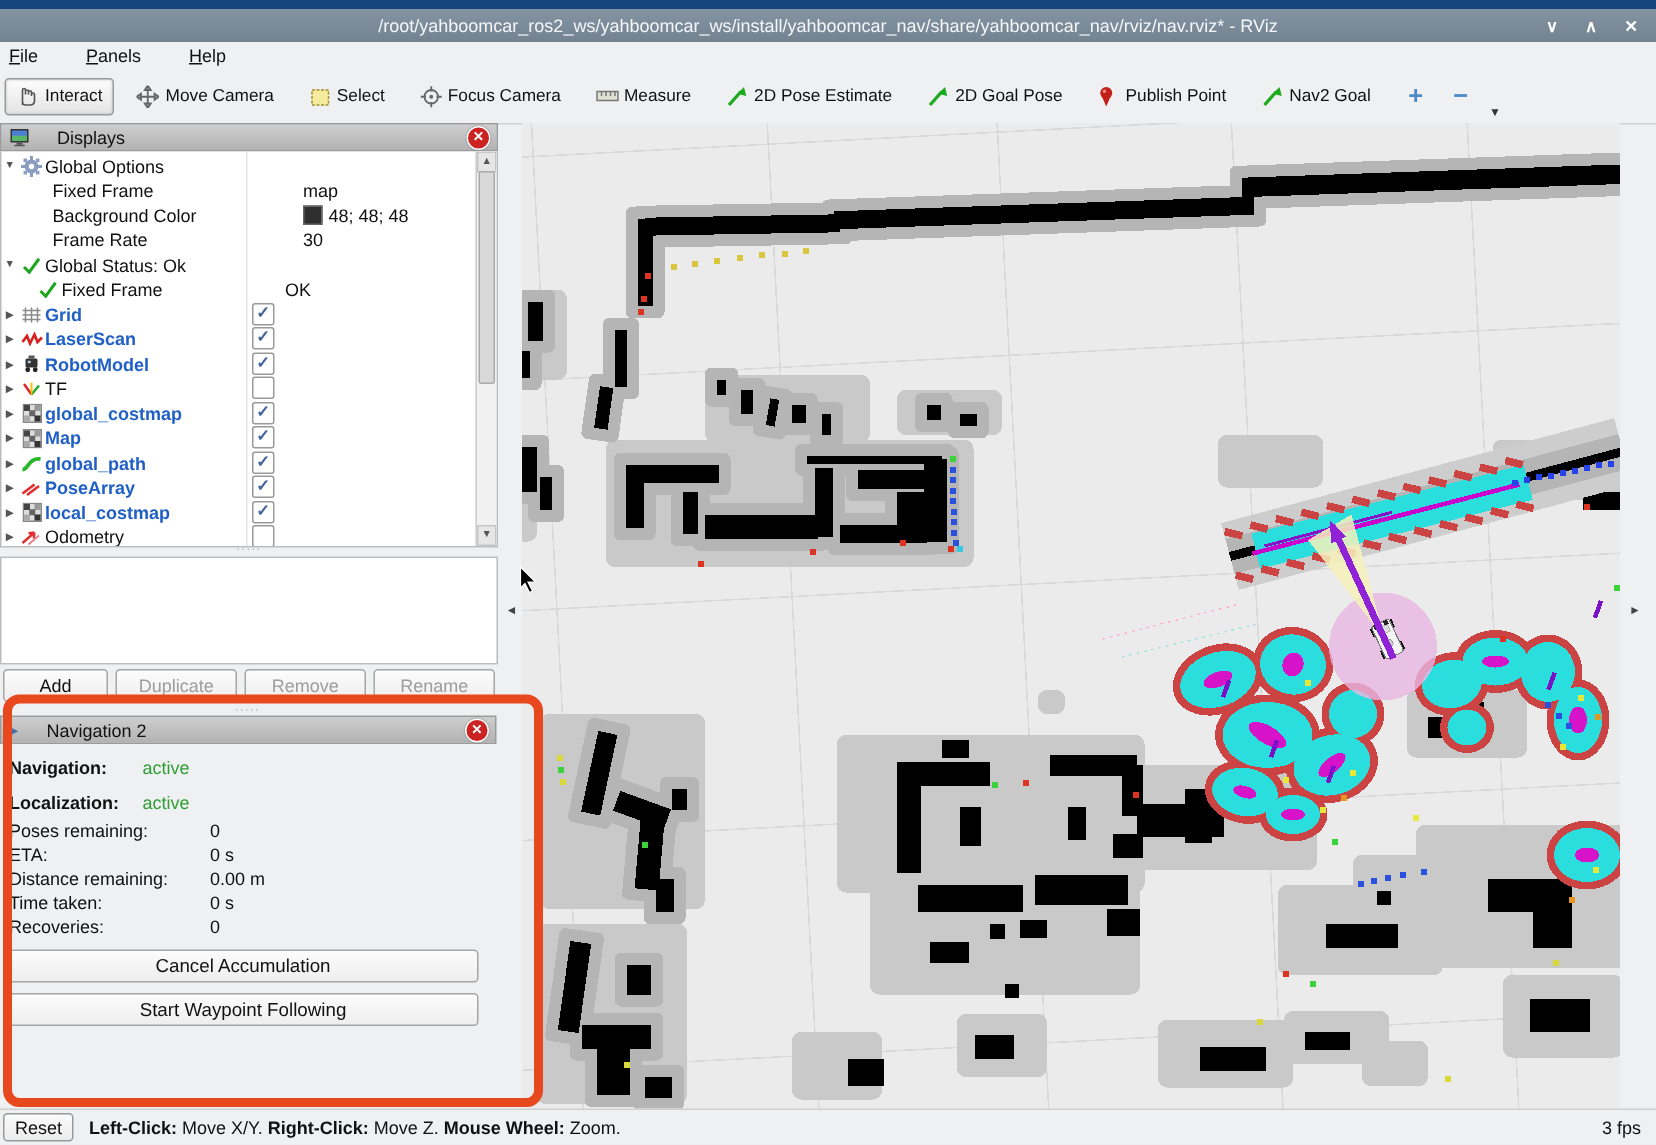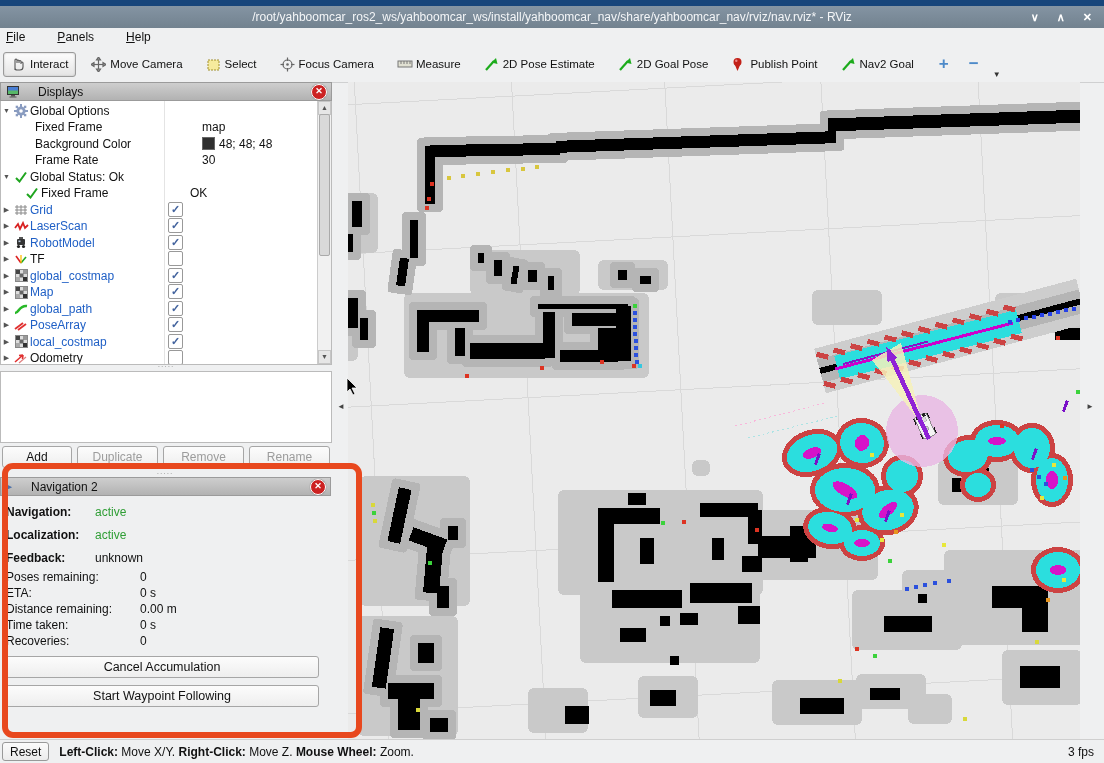--- a/index.html
+++ b/index.html
@@ -31,21 +31,21 @@
             border:1px solid #fff;box-shadow:0 0 1px #666;color:#fff;font-size:9px;line-height:13px;
             text-align:center;font-weight:bold}
   .tree{position:relative;height:263px;background:#fff;border:1px solid #bbb;border-top:none;overflow:hidden}
   .vline{position:absolute;left:163px;top:0;bottom:0;width:1px;background:#e4e4e4}
   .trow{height:16.5px;display:flex;align-items:flex-end;position:relative}
   .trow .lz{width:163px;display:flex;align-items:center;overflow:hidden;flex:none}
   .trow .vz{flex:1;display:flex;align-items:center;padding-left:4px;gap:4px}
   .exp{width:11px;font-size:7px;color:#555;text-align:center;flex:none}
   .ticon{width:18px;height:14px;flex:none;display:flex;align-items:center;justify-content:center}
   .tlabel{white-space:nowrap}
-  .blue{color:#2060c6;font-weight:normal}
+  .blue{color:#2060c6;font-weight:bold}
   .cb{width:13px;height:13px;background:#fff;border:1px solid #999;border-radius:2px;font-size:11px;
       line-height:12px;text-align:center;color:#44649e;font-weight:bold}
   .swatch{width:11px;height:11px;background:#2f2f2f;border:1px solid #666;display:inline-block}
   .scrollbar{position:absolute;right:0;top:0;bottom:0;width:13px;background:#f1f1f1;border-left:1px solid #ccc}
   .sb-arrow{height:12px;font-size:7px;color:#555;text-align:center;line-height:12px;background:#e6e6e6;border:1px solid #c6c6c6}
   .sb-down{position:absolute;bottom:0;left:0;right:0}
   .sb-thumb{position:absolute;top:13px;left:1px;right:1px;height:140px;background:#d9d9d9;border:1px solid #aaa;border-radius:2px}
   .splitter{height:5px;text-align:center;color:#999;font-size:7px;line-height:4px;letter-spacing:1px}
   .propbox{height:70px;background:#fff;border:1px solid #bbb;margin-top:1px}
   .btnrow{display:flex;gap:5px;padding:3px 2px}
@@ -456,24 +456,20 @@
         <span class="closebtn">✕</span>
       </div>
       <div class="navbody" id="nav-body">
           <div class="nrow-big">
             <span>Navigation:</span>
             <span class="nval green">active</span>
           </div>
           <div class="nrow-big">
             <span>Localization:</span>
             <span class="nval green">active</span>
-          </div>
-          <div class="nrow-big">
-            <span>Feedback:</span>
-            <span class="nval">unknown</span>
           </div>
           <div class="nrow-sm">
             <span>Poses remaining:</span>
             <span class="nval">0</span>
           </div>
           <div class="nrow-sm">
             <span>ETA:</span>
             <span class="nval">0 s</span>
           </div>
           <div class="nrow-sm">

